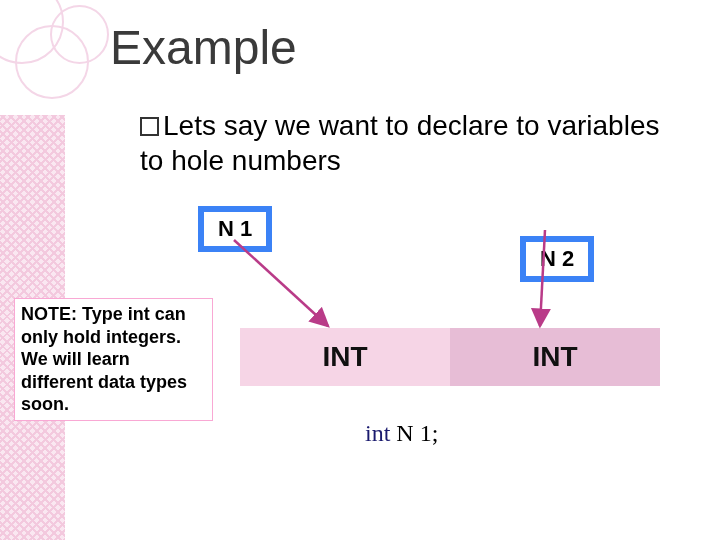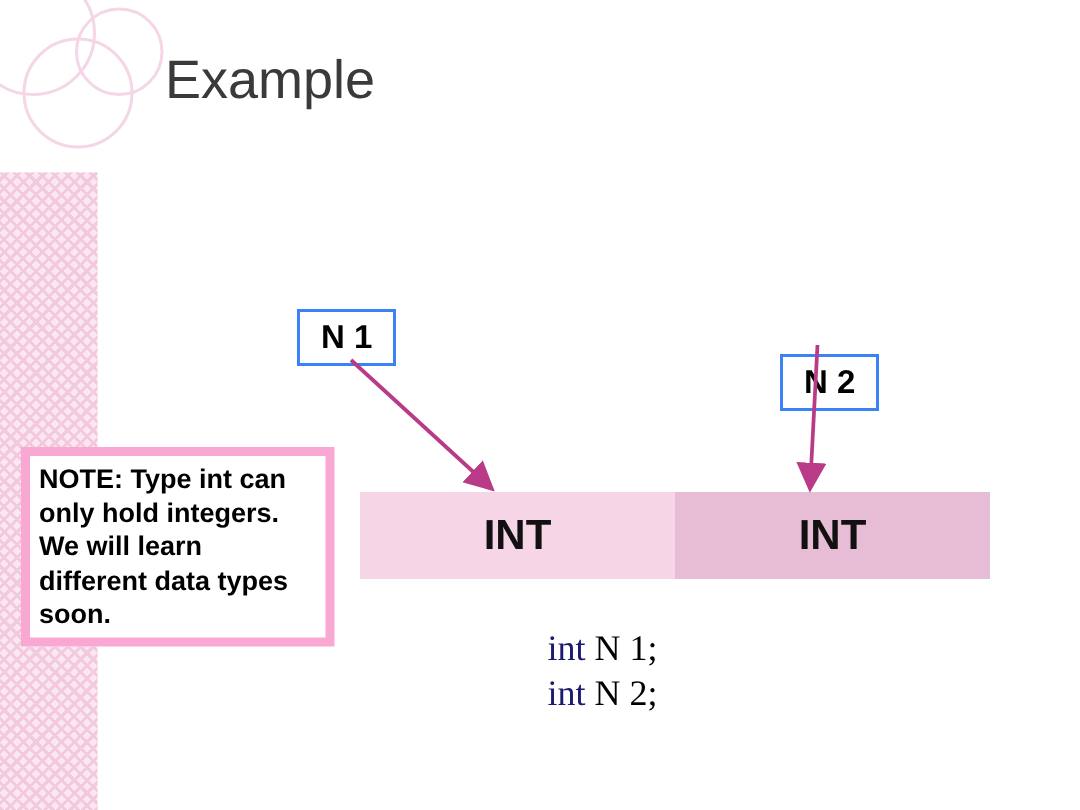--- a/index.html
+++ b/index.html
@@ -46,22 +46,22 @@
     background:
       repeating-linear-gradient(45deg, #f3c9de 0 2px, transparent 2px 6px),
       repeating-linear-gradient(-45deg, #f3c9de 0 2px, transparent 2px 6px),
       #fae7f1;
     pointer-events: none;
   }
 
   .title {
     position: absolute;
     left: 110px;
-    top: 32px;
-    font-size: 36px;
+    top: 20px;
+    font-size: 48px;
     font-weight: 400;
     color: #3a3a3a;
   }
 
   .body-text {
     position: absolute;
     left: 140px;
     top: 108px;
     font-size: 28px;
     line-height: 1.25;
@@ -71,35 +71,35 @@
     display: inline-block;
     width: 15px;
     height: 15px;
     border: 2px solid #333;
     margin-right: 4px;
     vertical-align: -1px;
   }
 
   .label-box {
     position: absolute;
-    border: 2px solid #3b82f6;
+    border: 6px solid #3b82f6;
     background: #fff;
     font-size: 22px;
     font-weight: bold;
     padding: 4px 14px;
   }
   .n1 { left: 198px; top: 206px; }
   .n2 { left: 520px; top: 195px; margin-top: 41px; }
 
   .note-box {
     position: absolute;
     left: 14px;
     top: 298px;
     width: 185px;
-    border: 6px solid #f9a8d4;
+    border: 1px solid #f9a8d4;
     background: #fff;
     font-size: 18px;
     font-weight: bold;
     line-height: 1.25;
     padding: 4px 6px;
   }
 
   .int-row {
     position: absolute;
     left: 240px;
@@ -145,34 +145,36 @@
   <div class="decor-circles">
     <div class="c c1"></div>
     <div class="c c2"></div>
     <div class="c c3"></div>
   </div>
 
   <div class="left-band"></div>
 
   <div class="title">Example</div>
 
+  <div class="body-text">
+    <span class="bullet-box"></span><span>Lets say we want to declare to variables to hole numbers</span>
+  </div>
 
   <div class="label-box n1">N 1</div>
   <div class="label-box n2">N 2</div>
 
   <div class="note-box">NOTE: Type int can only hold integers. We will learn different data types soon.</div>
 
   <div class="int-row">
     <div class="int-box int-a">INT</div>
     <div class="int-box int-b">INT</div>
   </div>
 
   <div class="code">
     <div><span class="kw">int</span><span> N 1;</span></div>
-    <div><span class="kw">int</span><span> N 2;</span></div>
   </div>
 
   <svg class="arrows">
     <defs>
       <marker id="ah" markerWidth="10" markerHeight="10" refX="7" refY="4" orient="auto" markerUnits="strokeWidth">
         <path d="M0,0 L8,4 L0,8 Z" fill="#b93b88"></path>
       </marker>
     </defs>
 
     <line x1="234" y1="240" x2="328" y2="326" stroke="#b93b88" stroke-width="2.5" marker-end="url(#ah)"></line>

